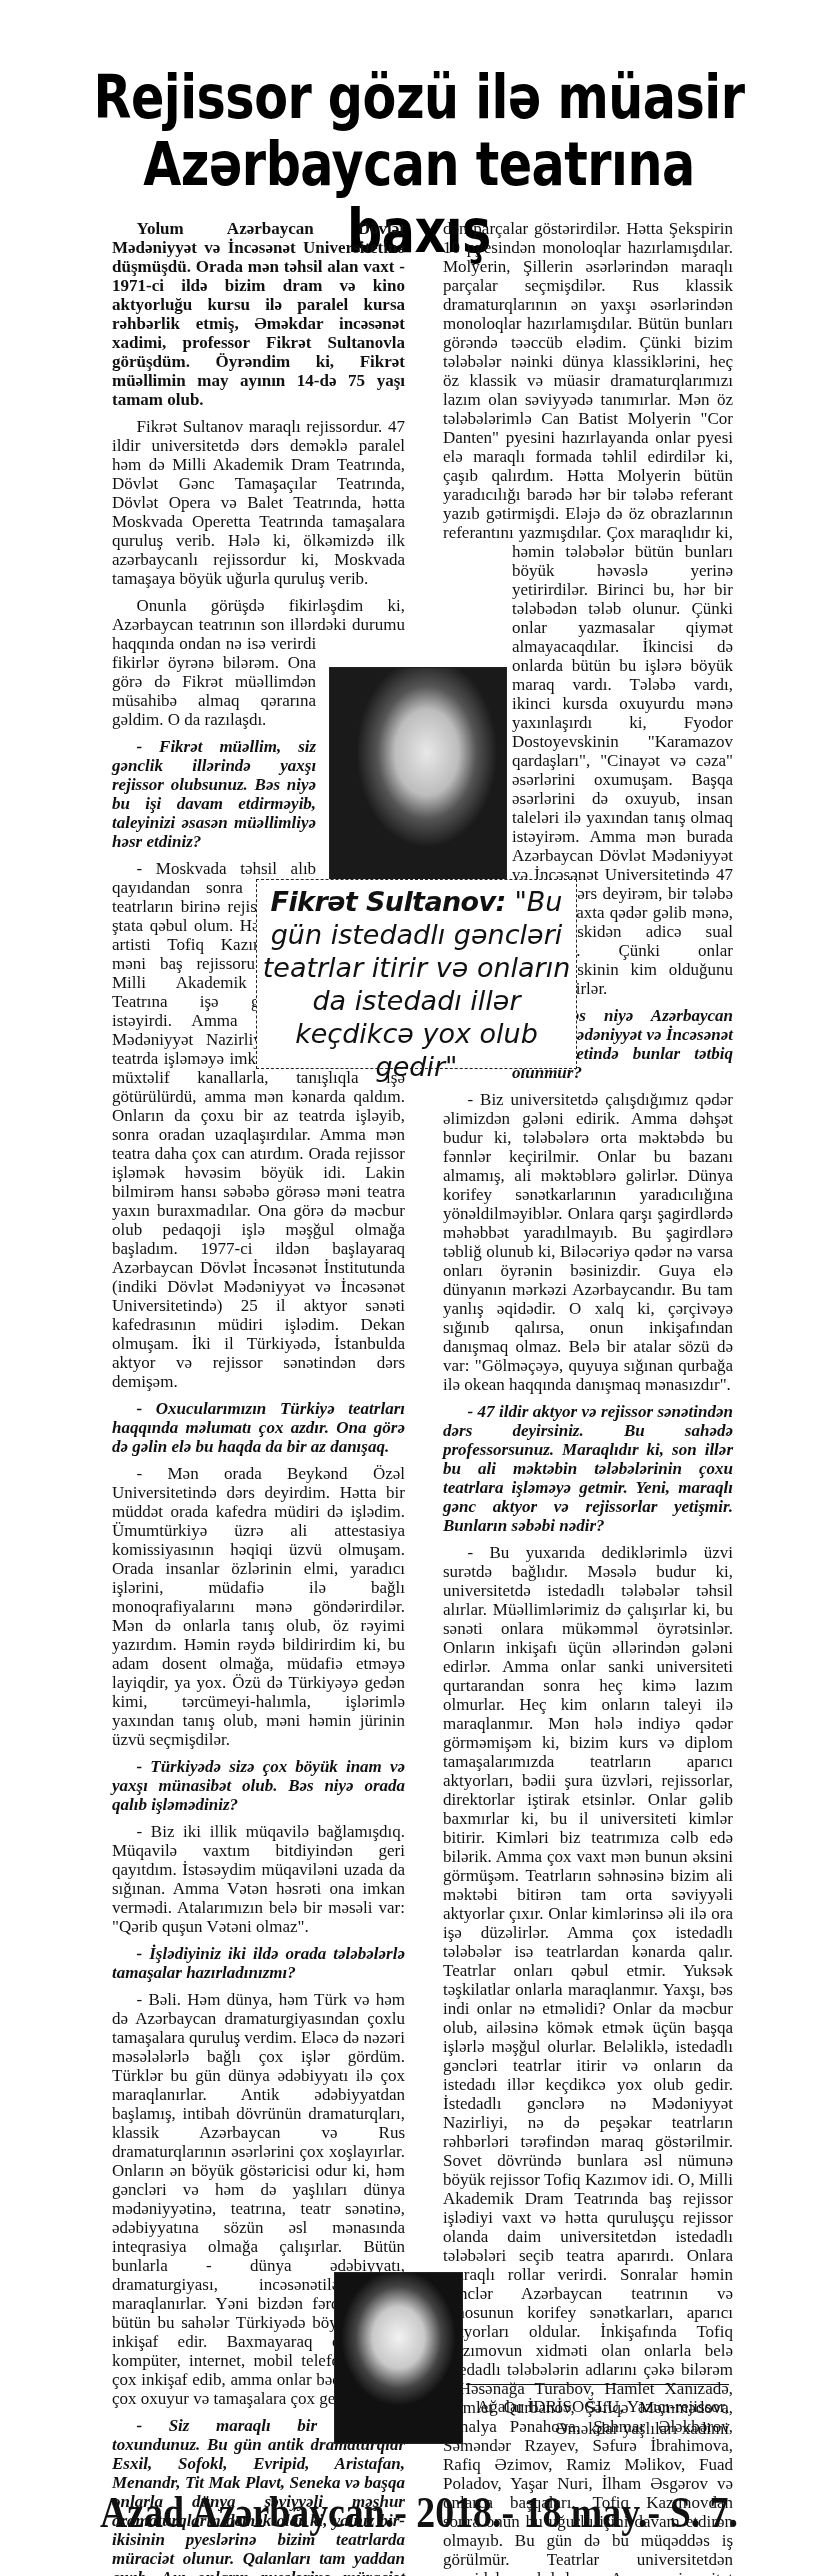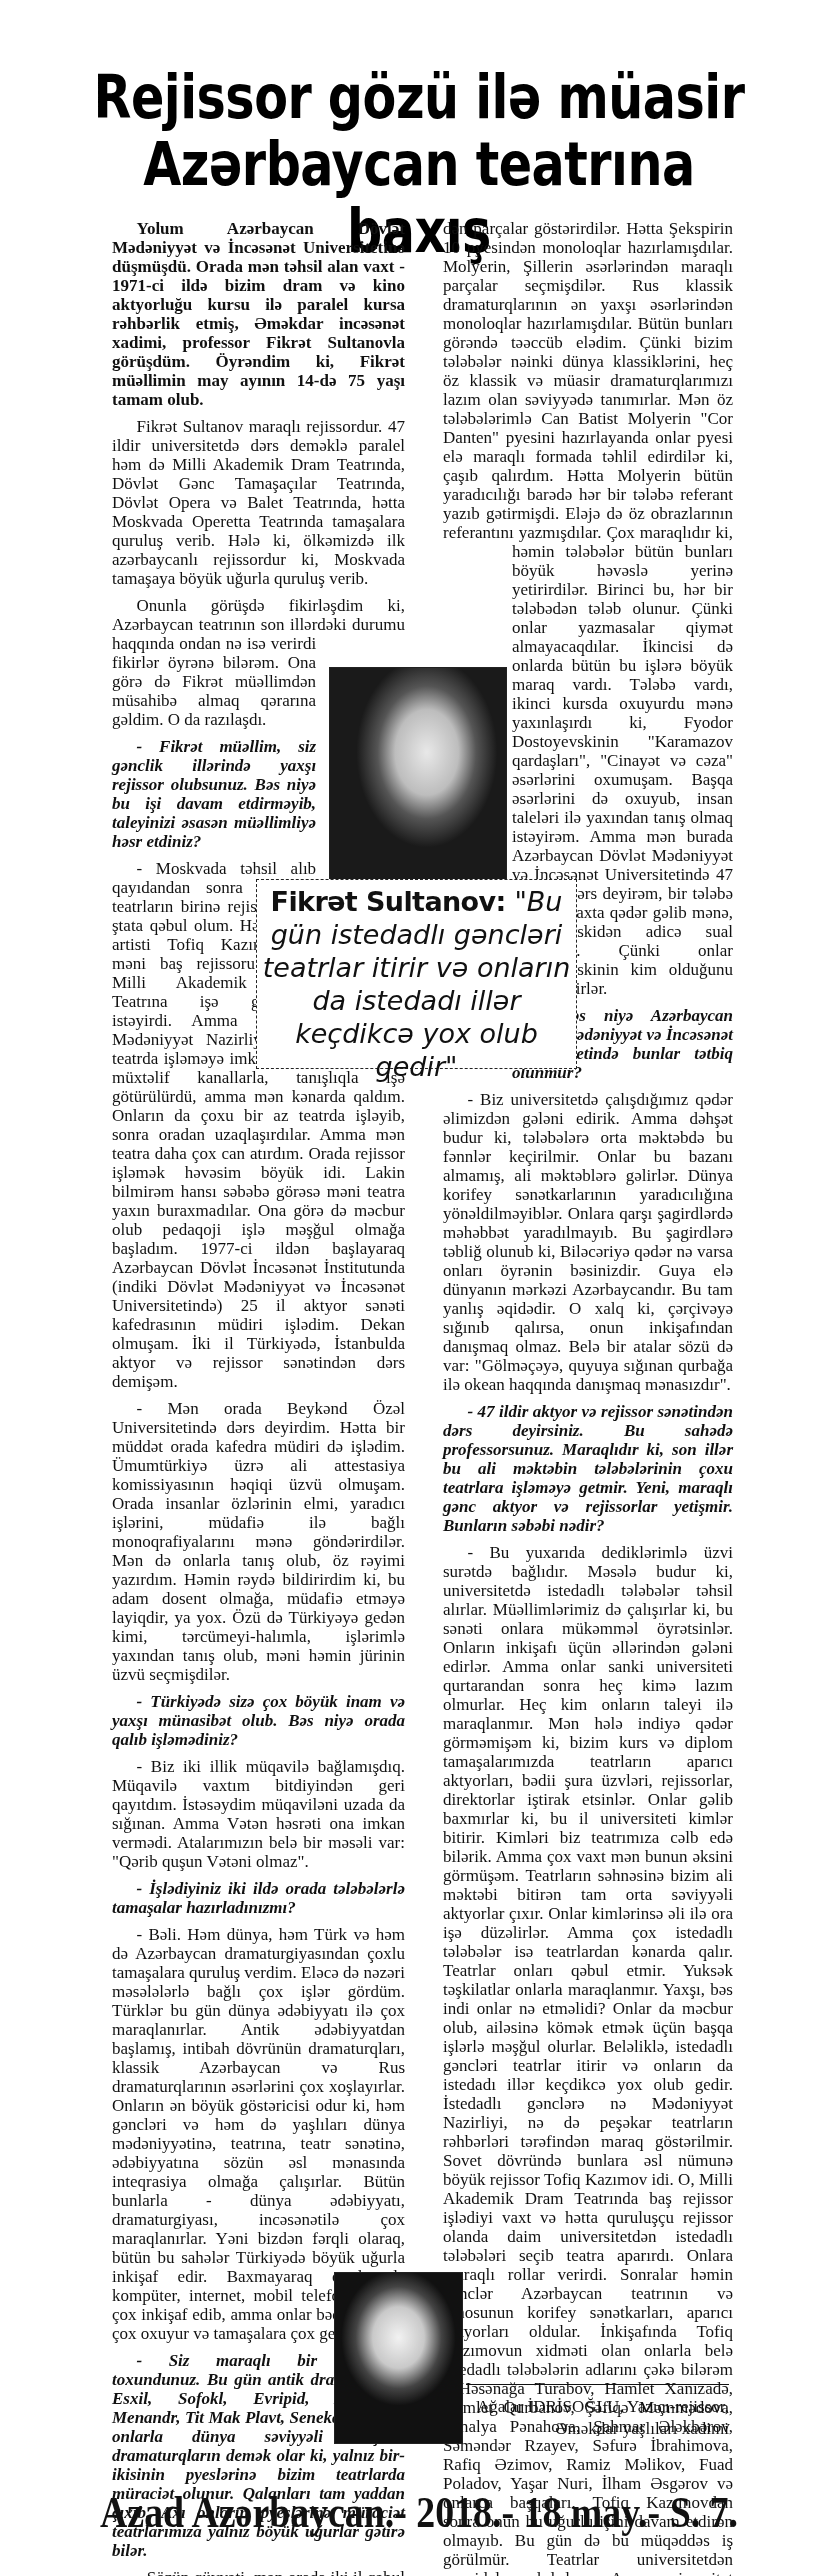--- a/index.html
+++ b/index.html
@@ -19,21 +19,21 @@
   .photo { position:absolute; background:
       radial-gradient(ellipse 40% 45% at 55% 40%, #e8e8e8 0%, #bdbdbd 45%, #555 70%, #1a1a1a 100%);
       border:0.6px solid #222; }
   .photo1 { left:329px; top:667px; width:176px; height:211px; }
   .photo2 { left:334px; top:2272px; width:127px; height:170px; background:
       radial-gradient(ellipse 45% 40% at 50% 38%, #f2f2f2 0%, #c9c9c9 45%, #444 75%, #111 100%); }
   .pullquote { position:absolute; left:256px; top:879px; width:321px; height:190px;
     border:1.8px dashed #222; box-sizing:border-box; background:#fff; text-align:center;
     font-family:"DejaVu Sans","Liberation Sans",sans-serif; font-size:27px; line-height:33px;
     padding-top:4.9px; }
-  .pq-name { font-weight:bold; letter-spacing:-0.6px; }
+  .pq-name { font-weight:bold; letter-spacing:-0.6px;font-style:italic; }
   .pq-text { font-style:italic; }
   .sig-rule { position:absolute; left:466px; top:2384px; width:263px; height:1.2px; background:#111; }
   .sig { position:absolute; left:428px; top:2396px; width:301px; text-align:right;
     font-size:17px; line-height:22px; }
   .footer { position:absolute; left:0; top:2485px; width:838px; text-align:center;
     font-family:"Liberation Serif","DejaVu Serif",serif; font-weight:bold; font-size:44px;
     line-height:55px; transform:scaleX(0.86); transform-origin:center top; }
 </style>
 </head>
 <body>
@@ -45,20 +45,21 @@
 
 <div class="col col-left">
   <div style="float:right;width:0;height:428px;" aria-hidden="true"></div>
   <div style="float:right;clear:right;width:92px;height:410px;margin-left:4.9px;"></div>
   <div id="left-flow">
       <p class="lead">Yolum Azərbaycan Dövlət Mədəniyyət və İncəsənət Universitetinə düşmüşdü. Orada mən təhsil alan vaxt - 1971-ci ildə bizim dram və kino aktyorluğu kursu ilə paralel kursa rəhbərlik etmiş, Əməkdar incəsənət xadimi, professor Fikrət Sultanovla görüşdüm. Öyrəndim ki, Fikrət müəllimin may ayının 14-də 75 yaşı tamam olub.</p>
       <p class="">Fikrət Sultanov maraqlı rejissordur. 47 ildir universitetdə dərs deməklə paralel həm də Milli Akademik Dram Teatrında, Dövlət Gənc Tamaşaçılar Teatrında, Dövlət Opera və Balet Teatrında, hətta Moskvada Operetta Teatrında tamaşalara quruluş verib. Hələ ki, ölkəmizdə ilk azərbaycanlı rejissordur ki, Moskvada tamaşaya böyük uğurla quruluş verib.</p>
       <p class="">Onunla görüşdə fikirləşdim ki, Azərbaycan teatrının son illərdəki durumu haqqında ondan nə isə verirdi fikirlər öyrənə bilərəm. Ona görə də Fikrət müəllimdən müsahibə almaq qərarına gəldim. O da razılaşdı.</p>
       <p class="q">- Fikrət müəllim, siz gənclik illərində yaxşı rejissor olubsunuz. Bəs niyə bu işi davam etdirməyib, taleyinizi əsasən müəllimliyə həsr etdiniz?</p>
       <p class="">- Moskvada təhsil alıb qayıdandan sonra çalışdım teatrların birinə rejissor kimi ştata qəbul olum. Hətta Xalq artisti Tofiq Kazımov da məni baş rejissoru olduğu Milli Akademik Dram Teatrına işə götürmək istəyirdi. Amma o vaxt Mədəniyyət Nazirliyi mənə teatrda işləməyə imkan vermədi. Kimlərsə müxtəlif kanallarla, tanışlıqla işə götürülürdü, amma mən kənarda qaldım. Onların da çoxu bir az teatrda işləyib, sonra oradan uzaqlaşırdılar. Amma mən teatra daha çox can atırdım. Orada rejissor işləmək həvəsim böyük idi. Lakin bilmirəm hansı səbəbə görəsə məni teatra yaxın buraxmadılar. Ona görə də məcbur olub pedaqoji işlə məşğul olmağa başladım. 1977-ci ildən başlayaraq Azərbaycan Dövlət İncəsənət İnstitutunda (indiki Dövlət Mədəniyyət və İncəsənət Universitetində) 25 il aktyor sənəti kafedrasının müdiri işlədim. Dekan olmuşam. İki il Türkiyədə, İstanbulda aktyor və rejissor sənətindən dərs demişəm.</p>
+      <p class="q">- Oxucularımızın Türkiyə teatrları haqqında məlumatı çox azdır. Ona görə də gəlin elə bu haqda da bir az danışaq.</p>
       <p class="">- Mən orada Beykənd Özəl Universitetində dərs deyirdim. Hətta bir müddət orada kafedra müdiri də işlədim. Ümumtürkiyə üzrə ali attestasiya komissiyasının həqiqi üzvü olmuşam. Orada insanlar özlərinin elmi, yaradıcı işlərini, müdafiə ilə bağlı monoqrafiyalarını mənə göndərirdilər. Mən də onlarla tanış olub, öz rəyimi yazırdım. Həmin rəydə bildirirdim ki, bu adam dosent olmağa, müdafiə etməyə layiqdir, ya yox. Özü də Türkiyəyə gedən kimi, tərcümeyi-halımla, işlərimlə yaxından tanış olub, məni həmin jürinin üzvü seçmişdilər.</p>
       <p class="q">- Türkiyədə sizə çox böyük inam və yaxşı münasibət olub. Bəs niyə orada qalıb işləmədiniz?</p>
       <p class="">- Biz iki illik müqavilə bağlamışdıq. Müqavilə vaxtım bitdiyindən geri qayıtdım. İstəsəydim müqaviləni uzada da sığınan. Amma Vətən həsrəti ona imkan vermədi. Atalarımızın belə bir məsəli var: "Qərib quşun Vətəni olmaz".</p>
       <p class="q">- İşlədiyiniz iki ildə orada tələbələrlə tamaşalar hazırladınızmı?</p>
       <p class="">- Bəli. Həm dünya, həm Türk və həm də Azərbaycan dramaturgiyasından çoxlu tamaşalara quruluş verdim. Eləcə də nəzəri məsələlərlə bağlı çox işlər gördüm. Türklər bu gün dünya ədəbiyyatı ilə çox maraqlanırlar. Antik ədəbiyyatdan başlamış, intibah dövrünün dramaturqları, klassik Azərbaycan və Rus dramaturqlarının əsərlərini çox xoşlayırlar. Onların ən böyük göstəricisi odur ki, həm gəncləri və həm də yaşlıları dünya mədəniyyətinə, teatrına, teatr sənətinə, ədəbiyyatına sözün əsl mənasında inteqrasiya olmağa çalışırlar. Bütün bunlarla - dünya ədəbiyyatı, dramaturgiyası, incəsənətilə çox maraqlanırlar. Yəni bizdən fərqli olaraq, bütün bu sahələr Türkiyədə böyük uğurla inkişaf edir. Baxmayaraq orada da kompüter, internet, mobil telefon sistemi çox inkişaf edib, amma onlar bədii əsərləri çox oxuyur və tamaşalara çox gedirlər.</p>
       <p class="q">- Siz maraqlı bir mövzuya toxundunuz. Bu gün antik dramaturqlar Esxil, Sofokl, Evripid, Aristafan, Menandr, Tit Mak Plavt, Seneka və başqa onlarla dünya səviyyəli məşhur dramaturqların demək olar ki, yalnız bir-ikisinin pyeslərinə bizim teatrlarda müraciət olunur. Qalanları tam yaddan çıxıb. Axı onların pyeslərinə müraciət teatrlarımıza yalnız böyük uğurlar gətirə bilər.</p>
       <p class="">- Sözün qüvvəti, mən orada iki il qəbul imtahanlarında iştirak etmişəm. Müdavimlər qəbul imtahanlarında özlərinin seçdiyi hər hansı bir pyesdən monoloq söyləməlidirlər. İnandırım sizi ki, mən imtahan gedən vaxt təəccüb edirdim. 17-18 yaşlı müdavimlər imtahanda hamısı yalnız dünya klassiklərinin pyeslərin-</p>
     </div>
 </div>
 

